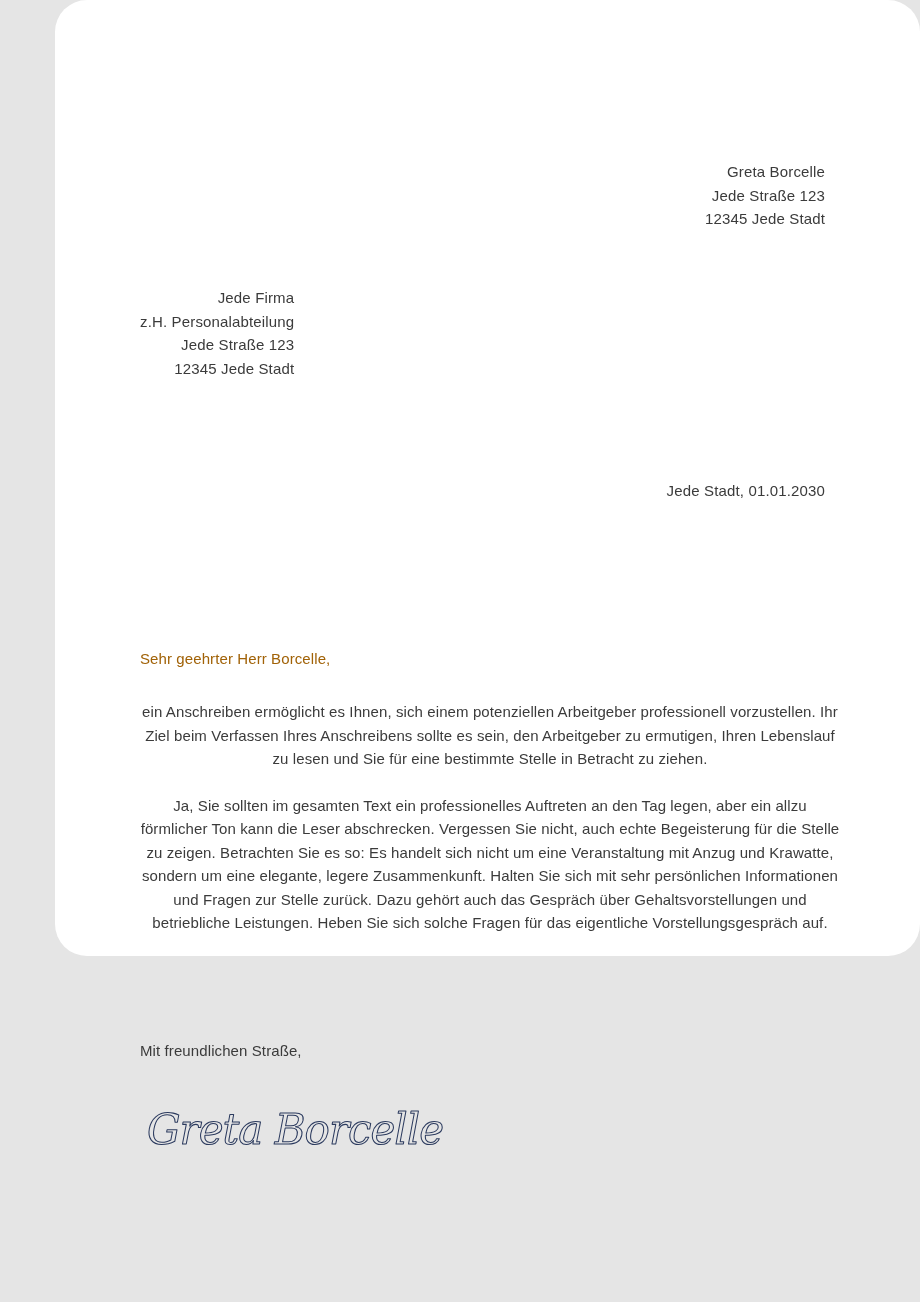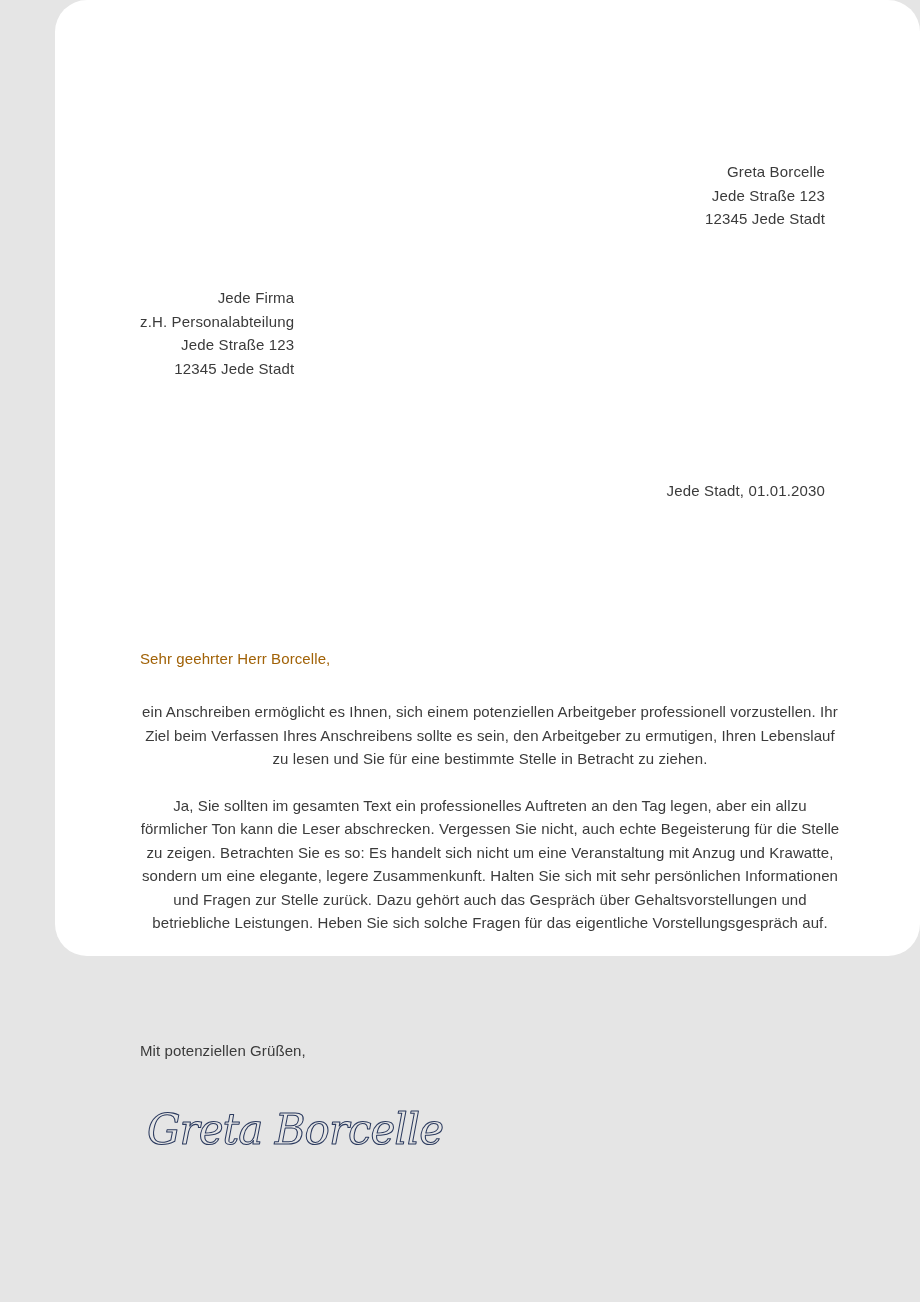--- a/index.html
+++ b/index.html
@@ -147,21 +147,21 @@
   <div class="date-line">Jede Stadt, 01.01.2030</div>
 
 
   <div class="salutation">Sehr geehrter Herr Borcelle,</div>
 
   <div class="body-area">
     <p class="body-para">ein Anschreiben ermöglicht es Ihnen, sich einem potenziellen Arbeitgeber professionell vorzustellen. Ihr Ziel beim Verfassen Ihres Anschreibens sollte es sein, den Arbeitgeber zu ermutigen, Ihren Lebenslauf zu lesen und Sie für eine bestimmte Stelle in Betracht zu ziehen.</p>
     <p class="body-para">Ja, Sie sollten im gesamten Text ein professionelles Auftreten an den Tag legen, aber ein allzu förmlicher Ton kann die Leser abschrecken. Vergessen Sie nicht, auch echte Begeisterung für die Stelle zu zeigen. Betrachten Sie es so: Es handelt sich nicht um eine Veranstaltung mit Anzug und Krawatte, sondern um eine elegante, legere Zusammenkunft. Halten Sie sich mit sehr persönlichen Informationen und Fragen zur Stelle zurück. Dazu gehört auch das Gespräch über Gehaltsvorstellungen und betriebliche Leistungen. Heben Sie sich solche Fragen für das eigentliche Vorstellungsgespräch auf.</p>
   </div>
 
-  <div class="closing">Mit potenziellen Grüßen,</div>
+  <div class="closing">Mit freundlichen Straße,</div>
 
   <div class="signature">
     <svg viewBox="0 0 280 72" preserveAspectRatio="xMinYMid meet">
       <text class="signature-text" x="4" y="52">Greta Borcelle</text>
     </svg>
   </div>
 
 </div>
 
 </body></html>

